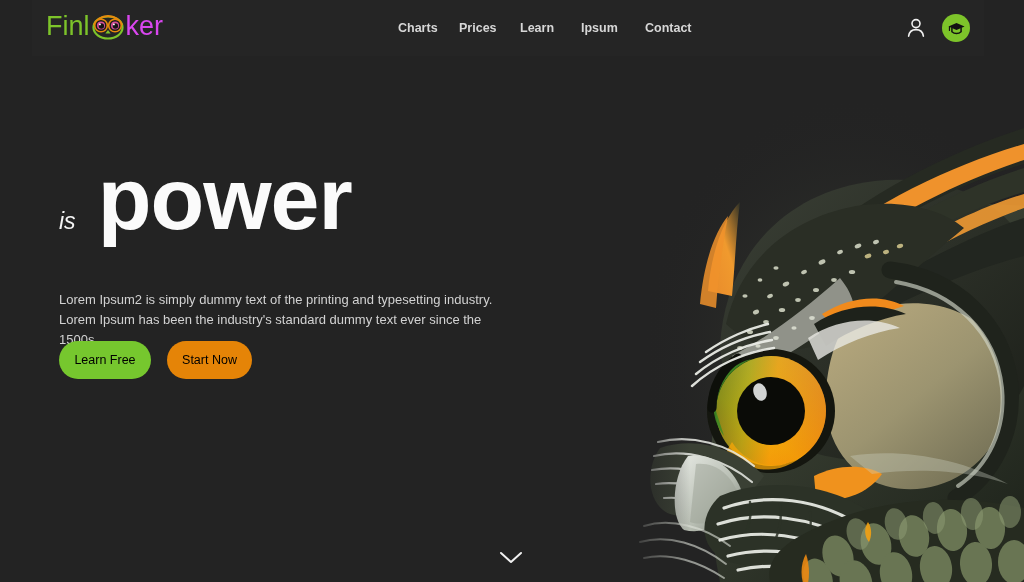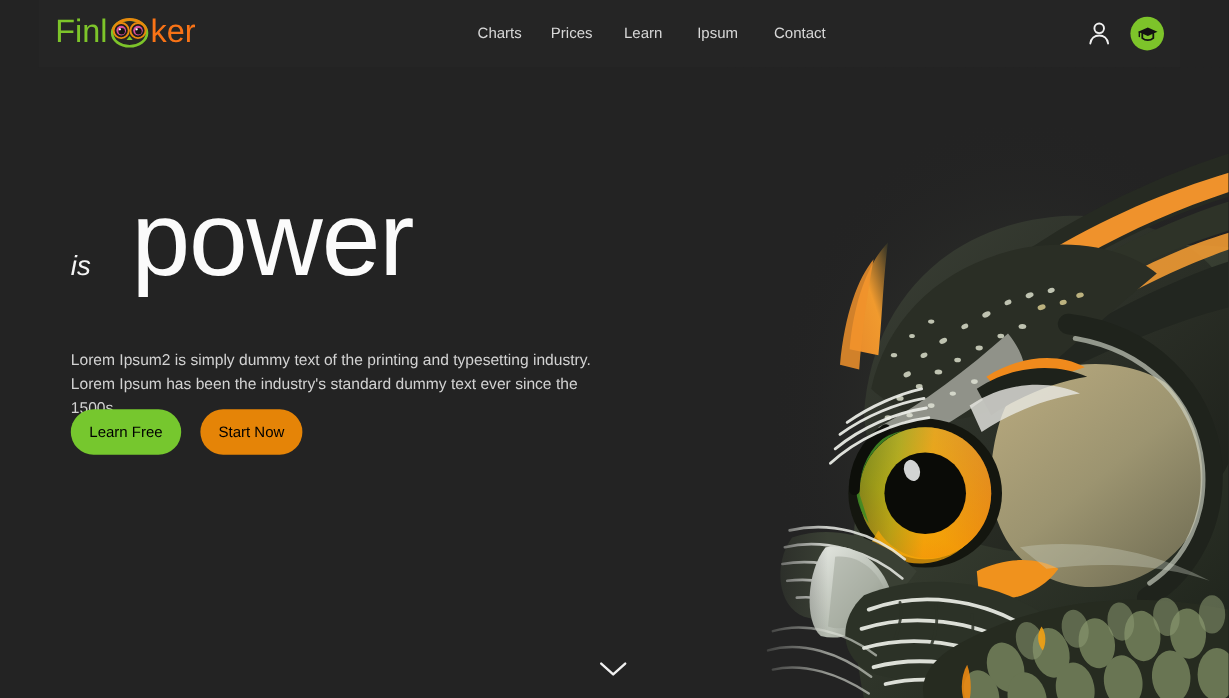--- a/index.html
+++ b/index.html
@@ -19,30 +19,30 @@
     z-index:40;
     margin-left:32px;
   }
   .logo {
     position:absolute; left:14px; top:9px;
     font-size:27px; letter-spacing:0px;
     display:flex; align-items:center; height:34px;
     white-space:nowrap;
   }
   .logo-a { color:#7dc42a; font-weight:400; }
-  .logo-b { color:#f97316; font-weight:400; }
+  .logo-b { color:#d946ef; font-weight:400; }
   .logo-mark { width:38px; height:30px; position:relative; margin:0 -1px; display:inline-block; }
 
   .nav {
     position:absolute; left:366px; top:0; height:56px;
     display:flex; align-items:center; gap:0px;
   }
   .nav a {
     color:#d7d7d7; font-size:12.5px; text-decoration:none;
-    padding:6px 0; display:block; white-space:nowrap;
+    padding:6px 0; display:block; white-space:nowrap;font-weight:bold;
   }
   .nav-item { width:61px; text-align:left; }
   .nav-item.n1{width:61px;} .nav-item.n2{width:61px;}
   .nav-item.n3{width:61px;} .nav-item.n4{width:64px;}
 
   .header-icons {
     position:absolute; right:14px; top:0; height:56px;
     display:flex; align-items:center; gap:14px;
   }
   .user-icon { width:24px; height:24px; display:block; }
@@ -74,22 +74,22 @@
     position:absolute; left:59px; top:59px;
     color:#f2f2f2; font-size:37px; font-weight:400; letter-spacing:0.2px;
     white-space:nowrap;
   }
   .headline2 {
     position:absolute; left:59px; top:99px;
     display:flex; align-items:baseline; white-space:nowrap;
   }
   .hl-is { color:#f4f4f4; font-size:23px; font-weight:400;font-style:italic; }
   .hl-power {
-    color:#fbfbfb; font-size:88px; font-weight:400; line-height:1;
-    margin-left:34px; letter-spacing:-1px;
+    color:#fbfbfb; font-size:88px; font-weight:700; line-height:1;
+    margin-left:22px; letter-spacing:-1px;
   }
   .lede {
     position:absolute; left:59px; top:234px; width:448px;
     color:#d2d2d2; font-size:13px; line-height:1.55;
   }
   .cta {
     position:absolute; left:59px; top:285px;
     display:flex; gap:16px;
   }
   .btn {

